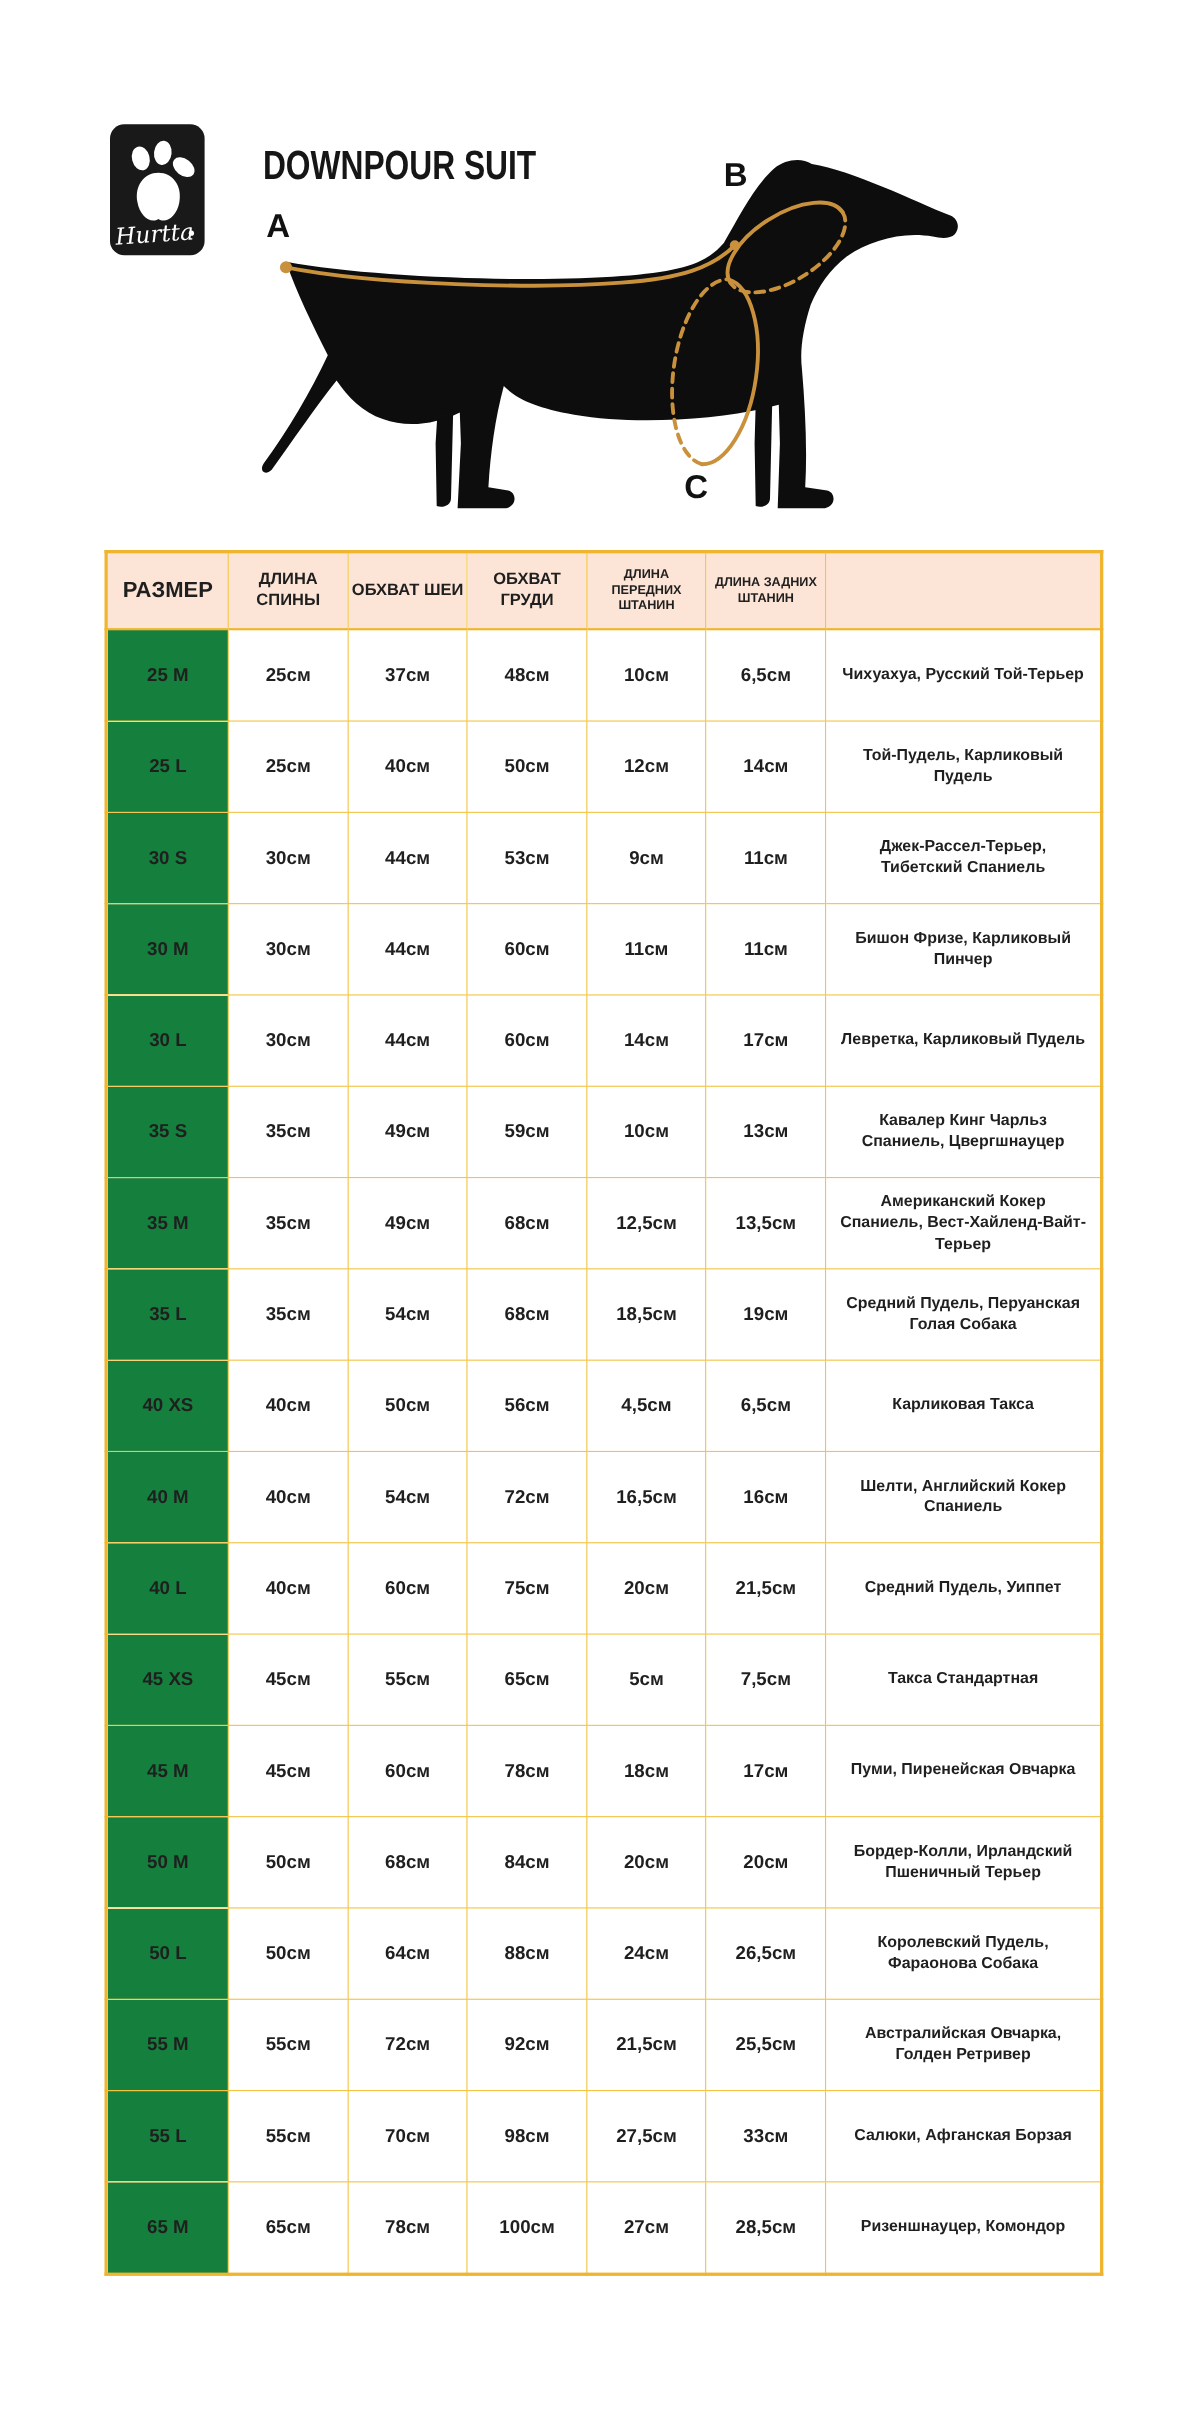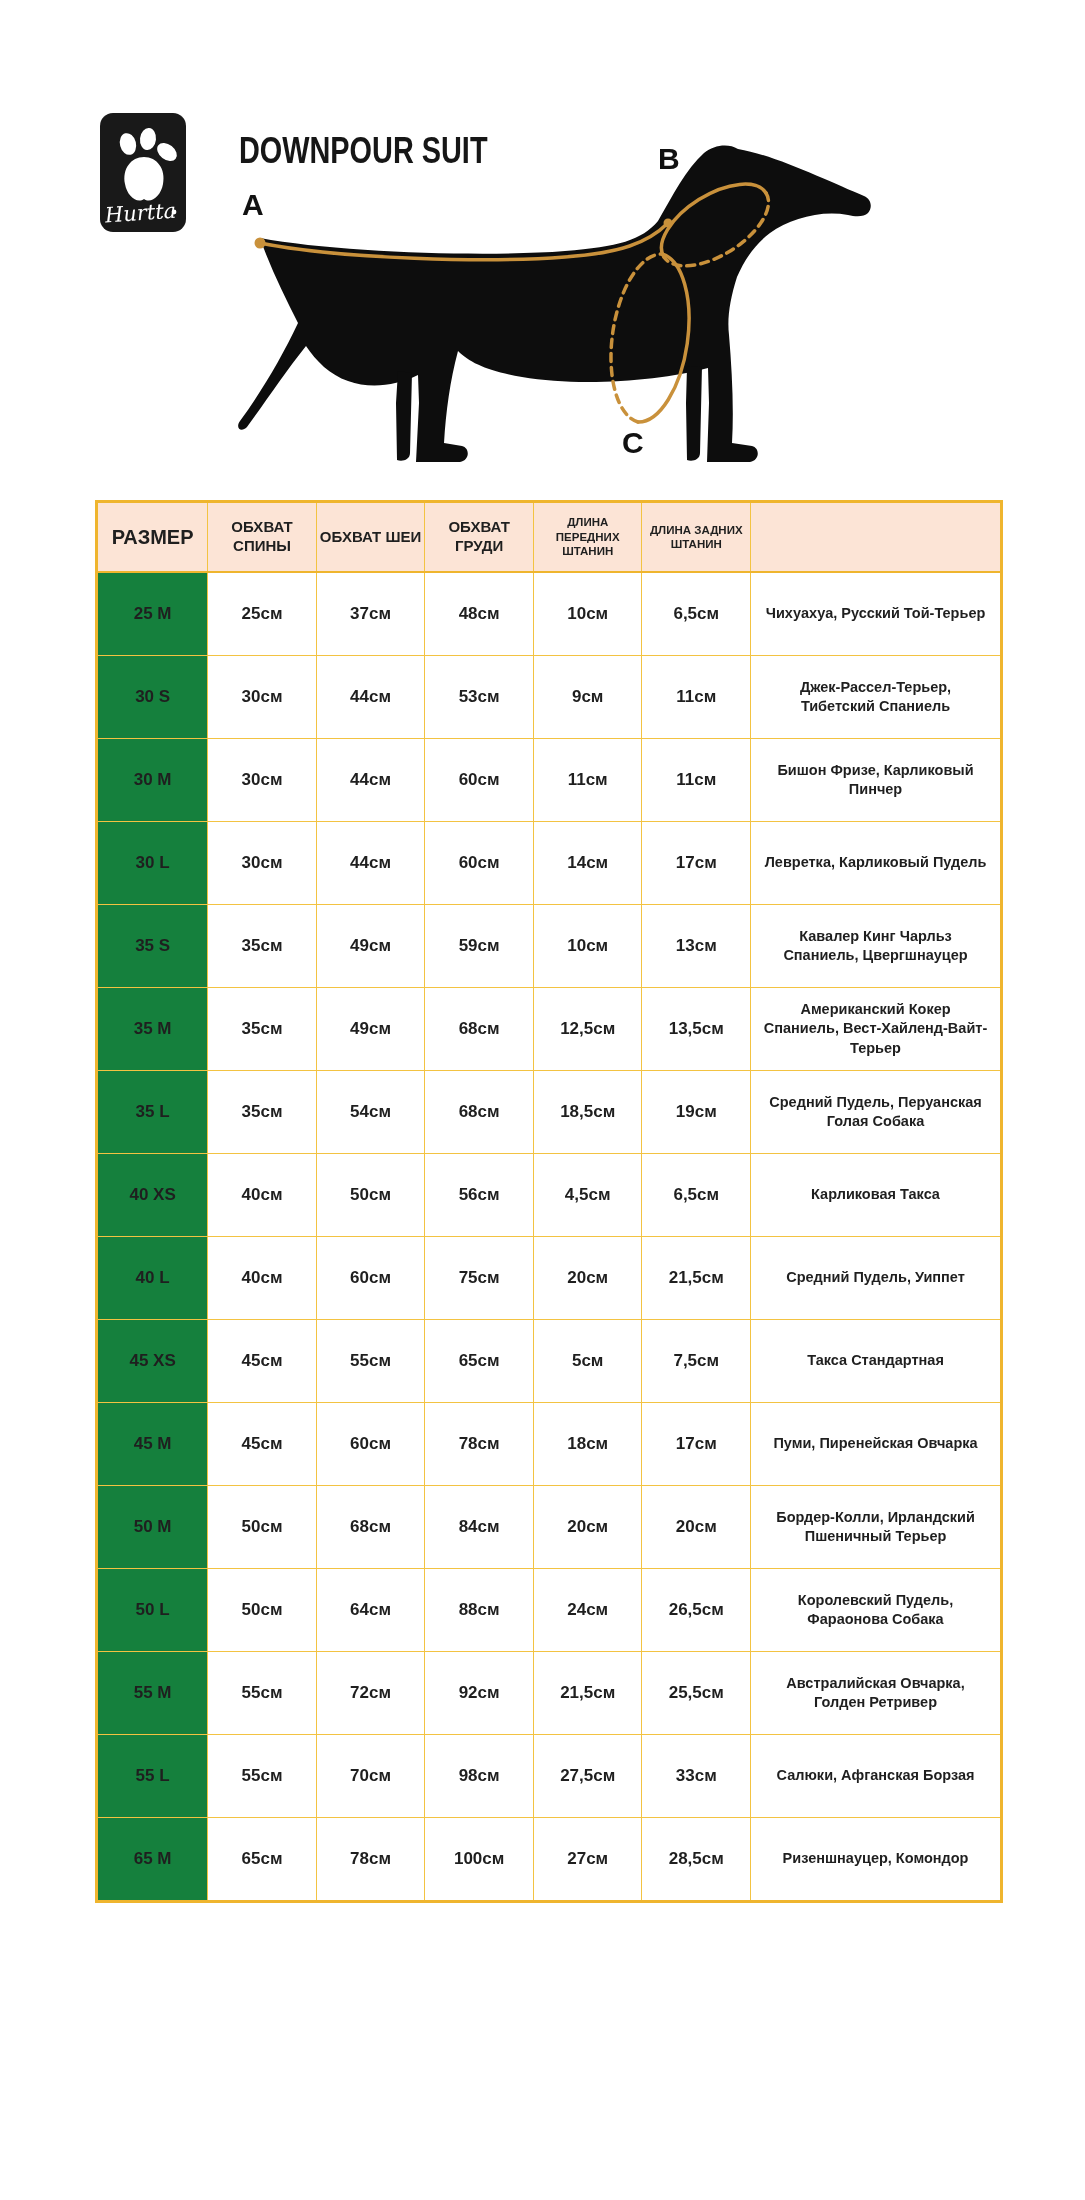--- a/index.html
+++ b/index.html
@@ -123,39 +123,48 @@
         <text x="428" y="66">B</text>
         <text x="392" y="350">C</text>
       </g>
     </svg>
   </div>
 
   <table class="size-table">
     <thead>
       <tr>
           <th class="col0">РАЗМЕР</th>
-          <th class="col1">ОБХВАТ СПИНЫ</th>
+          <th class="col1">ДЛИНА СПИНЫ</th>
           <th class="col2">ОБХВАТ ШЕИ</th>
           <th class="col3">ОБХВАТ ГРУДИ</th>
           <th class="col4">ДЛИНА ПЕРЕДНИХ ШТАНИН</th>
           <th class="col5">ДЛИНА ЗАДНИХ ШТАНИН</th>
           <th class="col6"></th>
         </tr>
     </thead>
     <tbody>
         <tr>
           <td class="col0">25 M</td>
           <td class="col1">25см</td>
           <td class="col2">37см</td>
           <td class="col3">48см</td>
           <td class="col4">10см</td>
           <td class="col5">6,5см</td>
           <td class="col6">Чихуахуа, Русский Той-Терьер</td>
         </tr>
         <tr>
+          <td class="col0">25 L</td>
+          <td class="col1">25см</td>
+          <td class="col2">40см</td>
+          <td class="col3">50см</td>
+          <td class="col4">12см</td>
+          <td class="col5">14см</td>
+          <td class="col6">Той-Пудель, Карликовый Пудель</td>
+        </tr>
+        <tr>
           <td class="col0">30 S</td>
           <td class="col1">30см</td>
           <td class="col2">44см</td>
           <td class="col3">53см</td>
           <td class="col4">9см</td>
           <td class="col5">11см</td>
           <td class="col6">Джек-Рассел-Терьер, Тибетский Спаниель</td>
         </tr>
         <tr>
           <td class="col0">30 M</td>
@@ -205,20 +214,29 @@
         <tr>
           <td class="col0">40 XS</td>
           <td class="col1">40см</td>
           <td class="col2">50см</td>
           <td class="col3">56см</td>
           <td class="col4">4,5см</td>
           <td class="col5">6,5см</td>
           <td class="col6">Карликовая Такса</td>
         </tr>
         <tr>
+          <td class="col0">40 M</td>
+          <td class="col1">40см</td>
+          <td class="col2">54см</td>
+          <td class="col3">72см</td>
+          <td class="col4">16,5см</td>
+          <td class="col5">16см</td>
+          <td class="col6">Шелти, Английский Кокер Спаниель</td>
+        </tr>
+        <tr>
           <td class="col0">40 L</td>
           <td class="col1">40см</td>
           <td class="col2">60см</td>
           <td class="col3">75см</td>
           <td class="col4">20см</td>
           <td class="col5">21,5см</td>
           <td class="col6">Средний Пудель, Уиппет</td>
         </tr>
         <tr>
           <td class="col0">45 XS</td>

